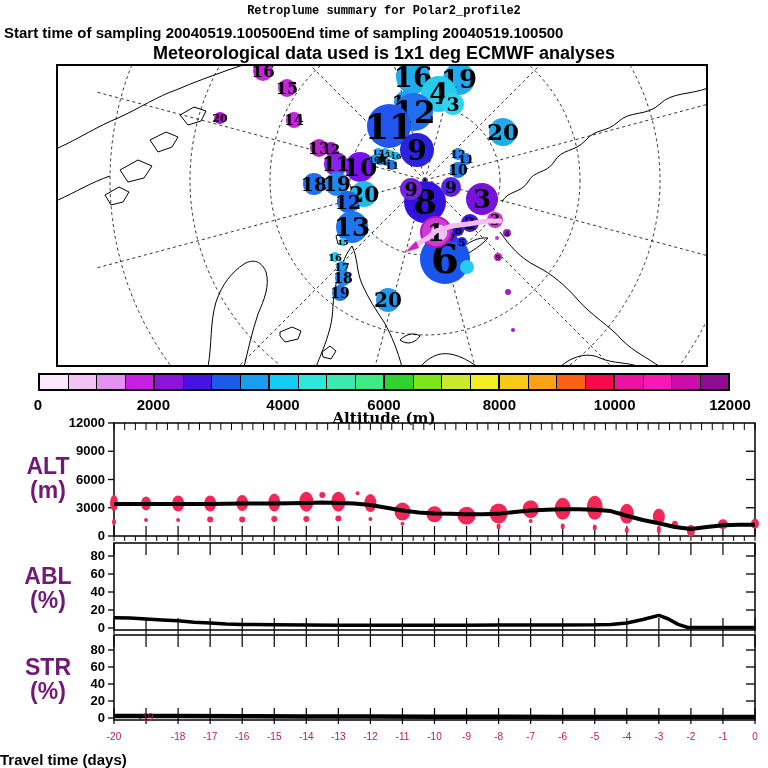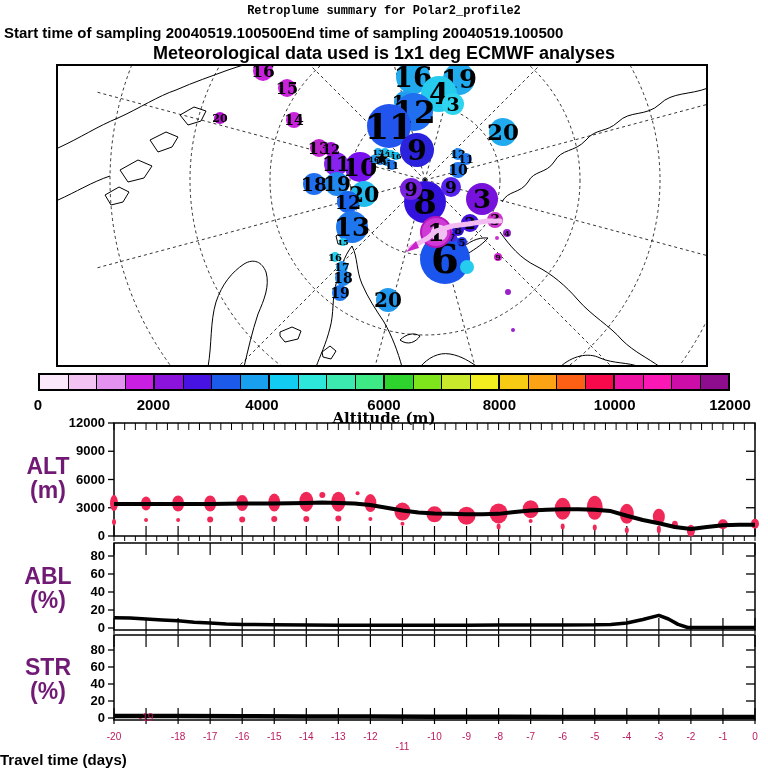--- a/index.html
+++ b/index.html
@@ -319,21 +319,21 @@
       <div class="seg" style="background: rgb(251, 96, 20); border-left: 1px solid rgb(0, 0, 0);"></div>
       <div class="seg" style="background: rgb(248, 9, 75); border-left: 1px solid rgb(0, 0, 0);"></div>
       <div class="seg" style="background: rgb(239, 17, 161); border-left: 2px solid rgb(0, 0, 0);"></div>
       <div class="seg" style="background: rgb(249, 24, 180); border-left: 1px solid rgb(0, 0, 0);"></div>
       <div class="seg" style="background: rgb(205, 13, 168); border-left: 1px solid rgb(0, 0, 0);"></div>
       <div class="seg" style="background: rgb(142, 12, 142); border-left: 1px solid rgb(0, 0, 0);"></div>
     </div>
   <div id="cbticks">
       <span class="cbtick" style="left: 38px;">0</span>
       <span class="cbtick" style="left: 153.333px;">2000</span>
-      <span class="cbtick" style="left: 262px;">4000</span>
+      <span class="cbtick" style="left: 283px;">4000</span>
       <span class="cbtick" style="left: 384px;">6000</span>
       <span class="cbtick" style="left: 499.333px;">8000</span>
       <span class="cbtick" style="left: 614.667px;">10000</span>
       <span class="cbtick" style="left: 730px;">12000</span>
     </div>
   <div id="cbtitle">Altitude (m)</div>
 
   <div class="axlab" style="top:455px">ALT</div>
   <div class="axlab" style="top:479px">(m)</div>
   <div class="axlab" style="top:565px">ABL</div>
@@ -709,21 +709,21 @@
   <div id="xticks">
       <span class="xt" style="left: 114px; top: 731px;">-20</span>
       <span class="xt" style="left: 146.05px; top: 712px;">-19</span>
       <span class="xt" style="left: 178.1px; top: 731px;">-18</span>
       <span class="xt" style="left: 210.15px; top: 731px;">-17</span>
       <span class="xt" style="left: 242.2px; top: 731px;">-16</span>
       <span class="xt" style="left: 274.25px; top: 731px;">-15</span>
       <span class="xt" style="left: 306.3px; top: 731px;">-14</span>
       <span class="xt" style="left: 338.35px; top: 731px;">-13</span>
       <span class="xt" style="left: 370.4px; top: 731px;">-12</span>
-      <span class="xt" style="left: 402.45px; top: 731px; margin-top: 10px;">-11</span>
+      <span class="xt" style="left: 402.45px; top: 731px;">-11</span>
       <span class="xt" style="left: 434.5px; top: 731px;">-10</span>
       <span class="xt" style="left: 466.55px; top: 731px;">-9</span>
       <span class="xt" style="left: 498.6px; top: 731px;">-8</span>
       <span class="xt" style="left: 530.65px; top: 731px;">-7</span>
       <span class="xt" style="left: 562.7px; top: 731px;">-6</span>
       <span class="xt" style="left: 594.75px; top: 731px;">-5</span>
       <span class="xt" style="left: 626.8px; top: 731px;">-4</span>
       <span class="xt" style="left: 658.85px; top: 731px;">-3</span>
       <span class="xt" style="left: 690.9px; top: 731px;">-2</span>
       <span class="xt" style="left: 722.95px; top: 731px;">-1</span>

